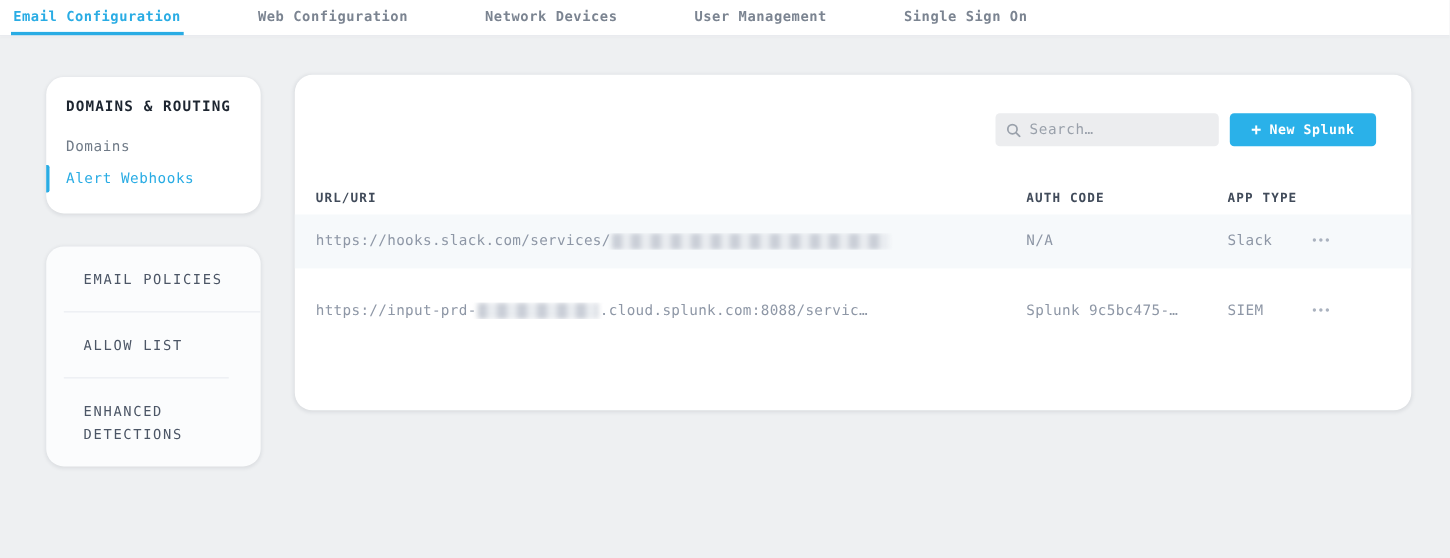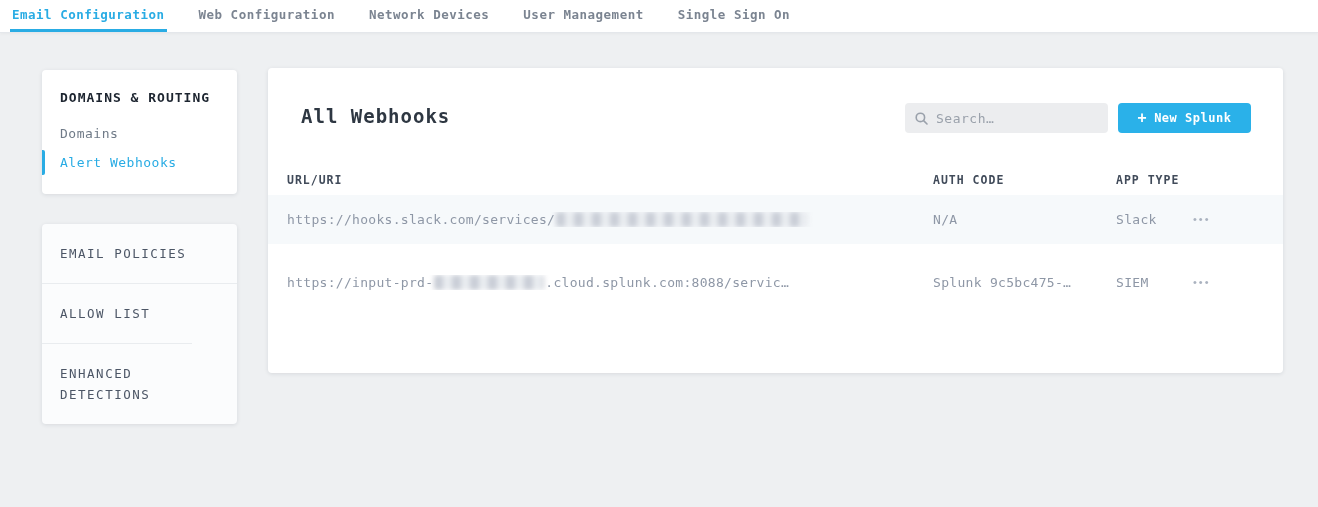--- a/index.html
+++ b/index.html
@@ -12,39 +12,40 @@
 
   
   .topbar {
     position: absolute; left: 0; top: 0; width: 1318px; height: 33px;
     background: #ffffff;
     border-bottom: 1px solid #e4e7eb;
     box-shadow: 0 1px 3px rgba(0,0,0,0.04);
     display: flex; align-items: stretch;
     padding-left: 10px;
     z-index: 5;
+    gap: 36px;
   }
   .tab {
     display: flex; align-items: center;
     margin-right: 30px;
     font-size: 12.5px; font-weight: bold;
     color: #7b8491;
     letter-spacing: 0.5px;
     cursor: pointer;
     border-bottom: 3px solid transparent;
     padding: 0 2px;
     white-space: nowrap;
   }
   .tab.active { color: #29ace4; border-bottom-color: #29ace4; }
 
   
   .card {
     position: absolute;
     background: #ffffff;
-    border-radius: 4px;
+    border-radius: 16px;
     box-shadow: 0 1px 4px rgba(20,30,50,0.10);
   }
   .side-card-1 { left: 42px; top: 70px; width: 195px; height: 124px; padding: 20px 0 0 0; }
   .side-title {
     font-size: 13px; font-weight: bold; color: #1d2530;
     letter-spacing: 1px; padding: 0 18px; margin-bottom: 14px;
     white-space: nowrap;
   }
   .side-item {
     position: relative;
@@ -59,20 +60,21 @@
     width: 3px; background: #29ace4; border-radius: 0 2px 2px 0;
   }
 
   .side-card-2 { left: 42px; top: 224px; width: 195px; background: #fbfcfd; overflow: hidden; }
   .side-section {
     padding: 19px 18px;
     font-size: 12.5px; color: #4c5666;
     letter-spacing: 1.5px; line-height: 21px;
     border-top: 1px solid #e9ecef;
     cursor: pointer;
+    margin-left: 16px;
   }
   .side-section:first-child { border-top: none; }
 
   
   .main-card { left: 268px; top: 68px; width: 1015px; height: 305px; }
   .main-title {
     position: absolute; left: 33px; top: 105px - 68px;
     top: 37px;
     font-size: 19px; font-weight: bold; color: #2e3742;
     letter-spacing: 1px; white-space: nowrap;
@@ -149,21 +151,20 @@
 </div>
 
 <div class="card side-card-2">
   <div class="side-section">EMAIL POLICIES</div>
   <div class="side-section">ALLOW LIST</div>
   <div class="side-section" style="width:150px;">ENHANCED DETECTIONS</div>
 </div>
 
 <div class="card main-card">
 
-  <div class="main-title">All Webhooks</div>
 
   <div class="search-box">
     <svg width="13" height="13" viewBox="0 0 13 13">
       <circle cx="5.4" cy="5.4" r="4.2" fill="none" stroke="#9aa1ab" stroke-width="1.6"></circle>
       <line x1="8.6" y1="8.6" x2="12" y2="12" stroke="#9aa1ab" stroke-width="1.6" stroke-linecap="round"></line>
     </svg>
     <input class="search-input" type="text" placeholder="Search…" style="">
   </div>
 
   <button class="new-webhook-btn">

